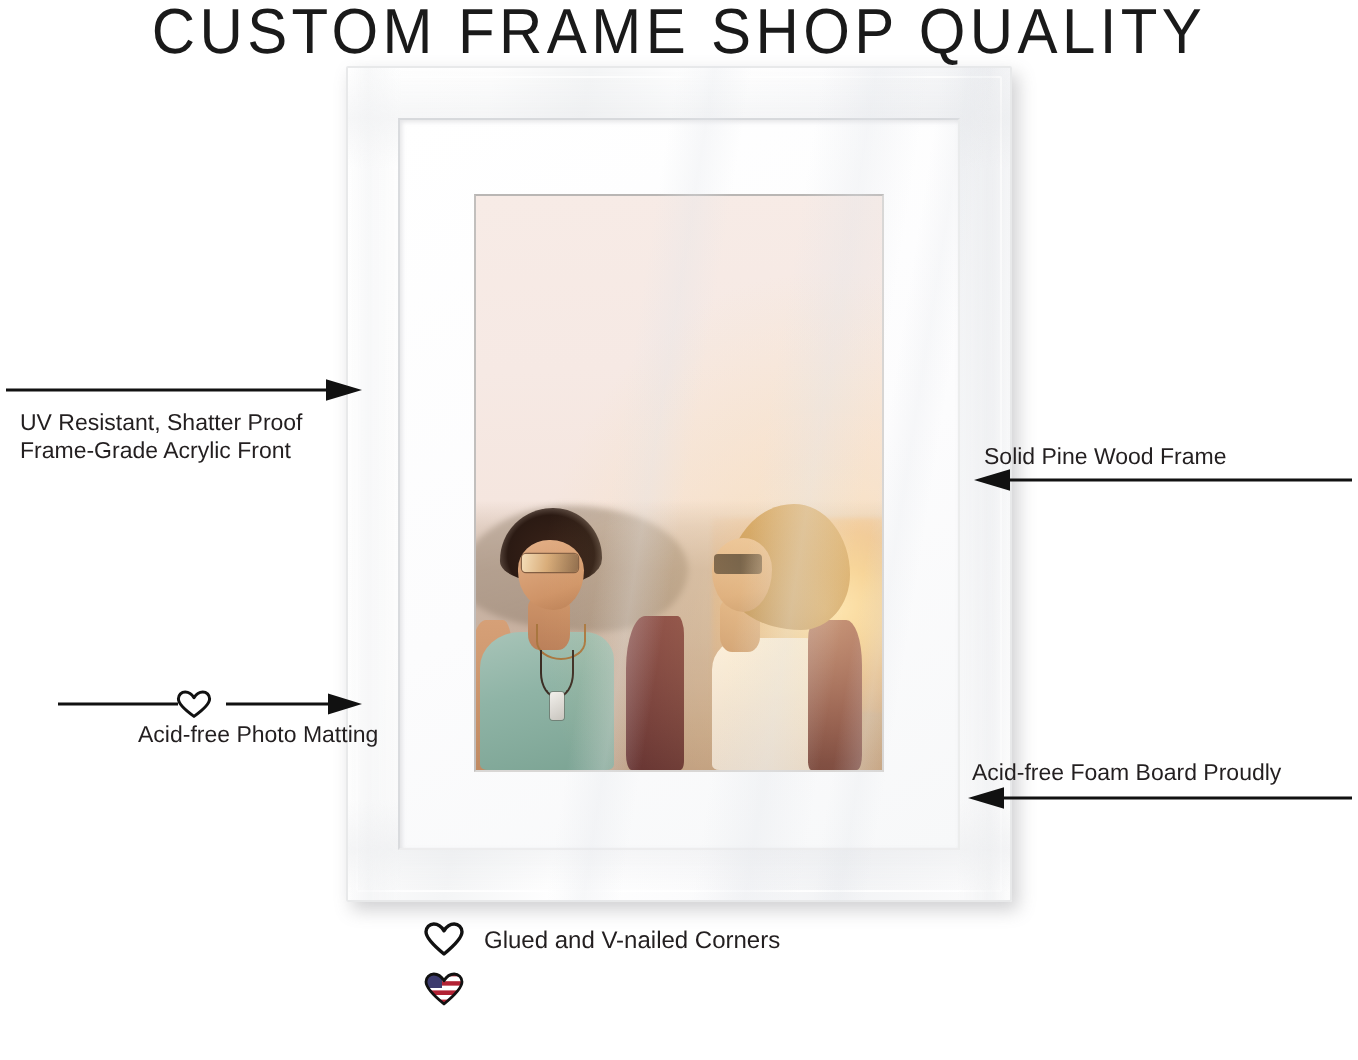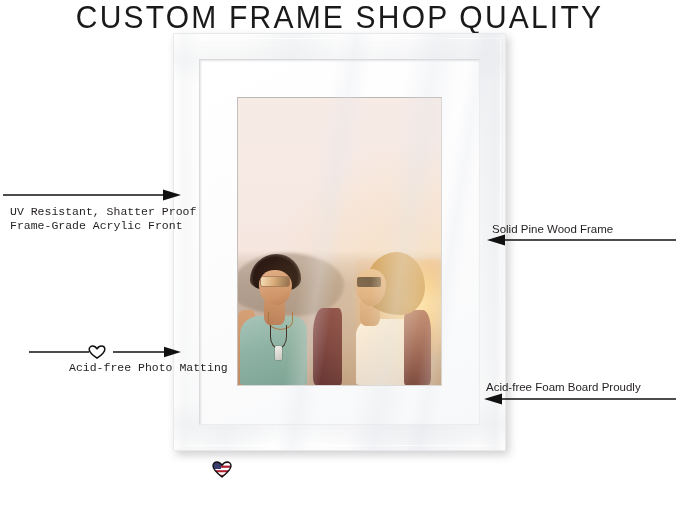--- a/index.html
+++ b/index.html
@@ -268,21 +268,21 @@
 
   
   .anno {
     position: absolute;
     font-family: "Liberation Sans", sans-serif;
     font-size: 11.5px;
     line-height: 14px;
     color: #231f20;
     white-space: nowrap;
   }
-  .anno.left  { text-align: left; font-family: Liberation Mono, monospace; }
+  .anno.left  { text-align: left; }
   .anno.right { text-align: left; }
 
   .arrow {
     position: absolute;
     height: 12px;
   }
   .arrow svg { display: block; overflow: visible; }
 
   
   .features {
@@ -396,20 +396,28 @@
 </div>
 <div class="arrow" style="left:484px; top:393px; width:192px;">
   <svg width="192" height="12" viewBox="0 0 192 12">
     <line x1="192" y1="6" x2="17" y2="6" stroke="#111111" stroke-width="1.6"></line>
     <polygon points="0,6 18,0.6 18,11.4" fill="#111111"></polygon>
   </svg>
 </div>
 
 <div class="features">
 
+  <div class="feature-row">
+    <span class="feature-icon">
+      <svg width="20" height="17" viewBox="0 0 20 17">
+        <path d="M10 16 C3.4 10.6 1 7.4 1 4.9 C1 2.6 2.8 1 4.9 1 C6.9 1 8.8 2.4 10 4.4 C11.2 2.4 13.1 1 15.1 1 C17.2 1 19 2.6 19 4.9 C19 7.4 16.6 10.6 10 16 Z" fill="none" stroke="#111111" stroke-width="1.7" stroke-linejoin="round"></path>
+      </svg>
+    </span>
+    <span class="feature-label">Glued and V-nailed Corners</span>
+  </div>
 
 
   <div class="feature-row">
     <span class="feature-icon">
       <svg width="20" height="17" viewBox="0 0 20 17">
         <defs>
           <clipPath id="heartClip">
             <path d="M10 16 C3.4 10.6 1 7.4 1 4.9 C1 2.6 2.8 1 4.9 1 C6.9 1 8.8 2.4 10 4.4 C11.2 2.4 13.1 1 15.1 1 C17.2 1 19 2.6 19 4.9 C19 7.4 16.6 10.6 10 16 Z"></path>
           </clipPath>
         </defs>

